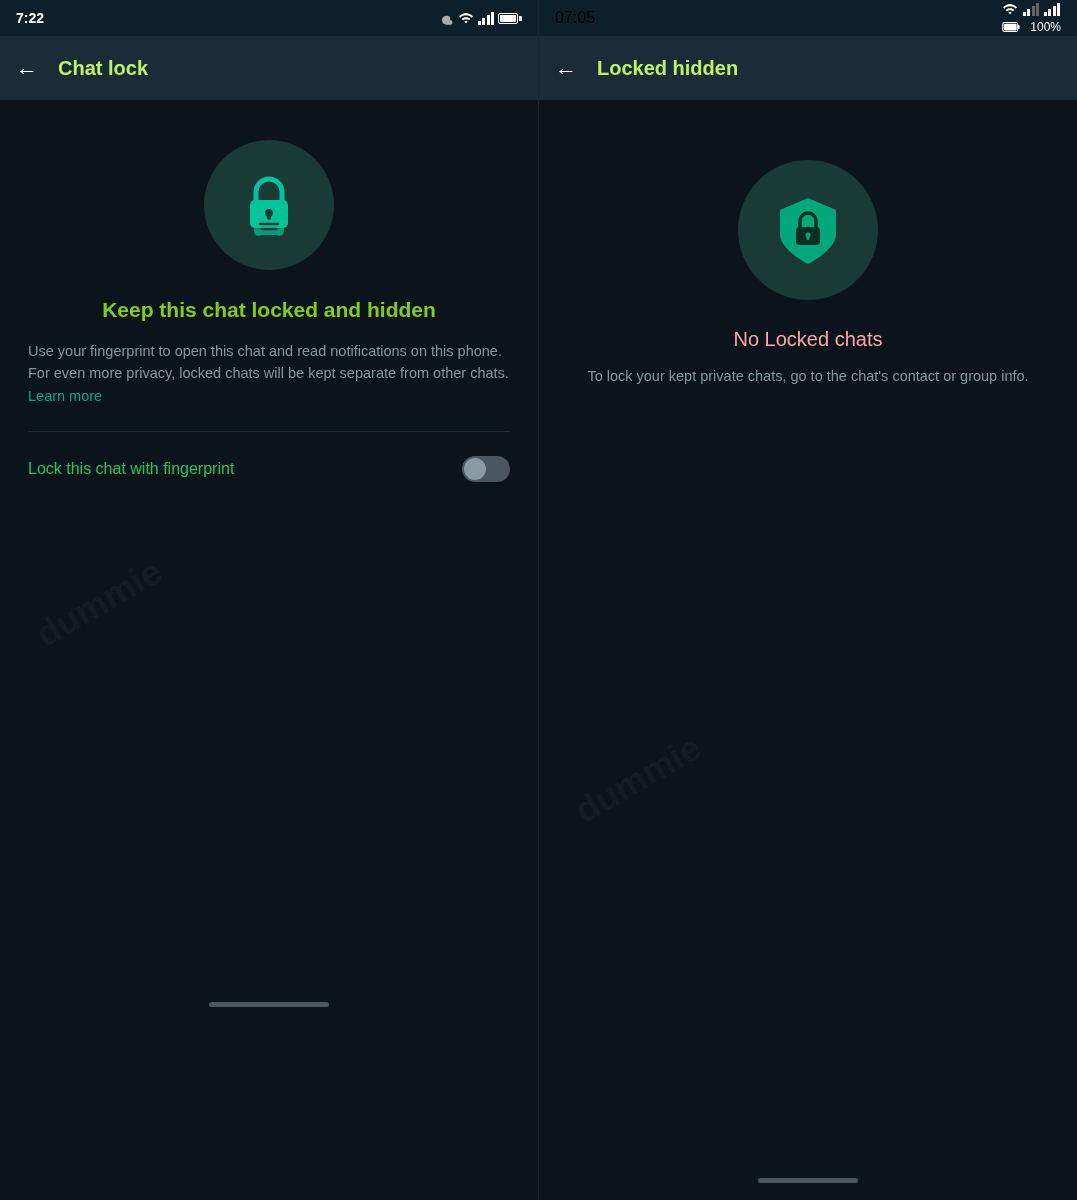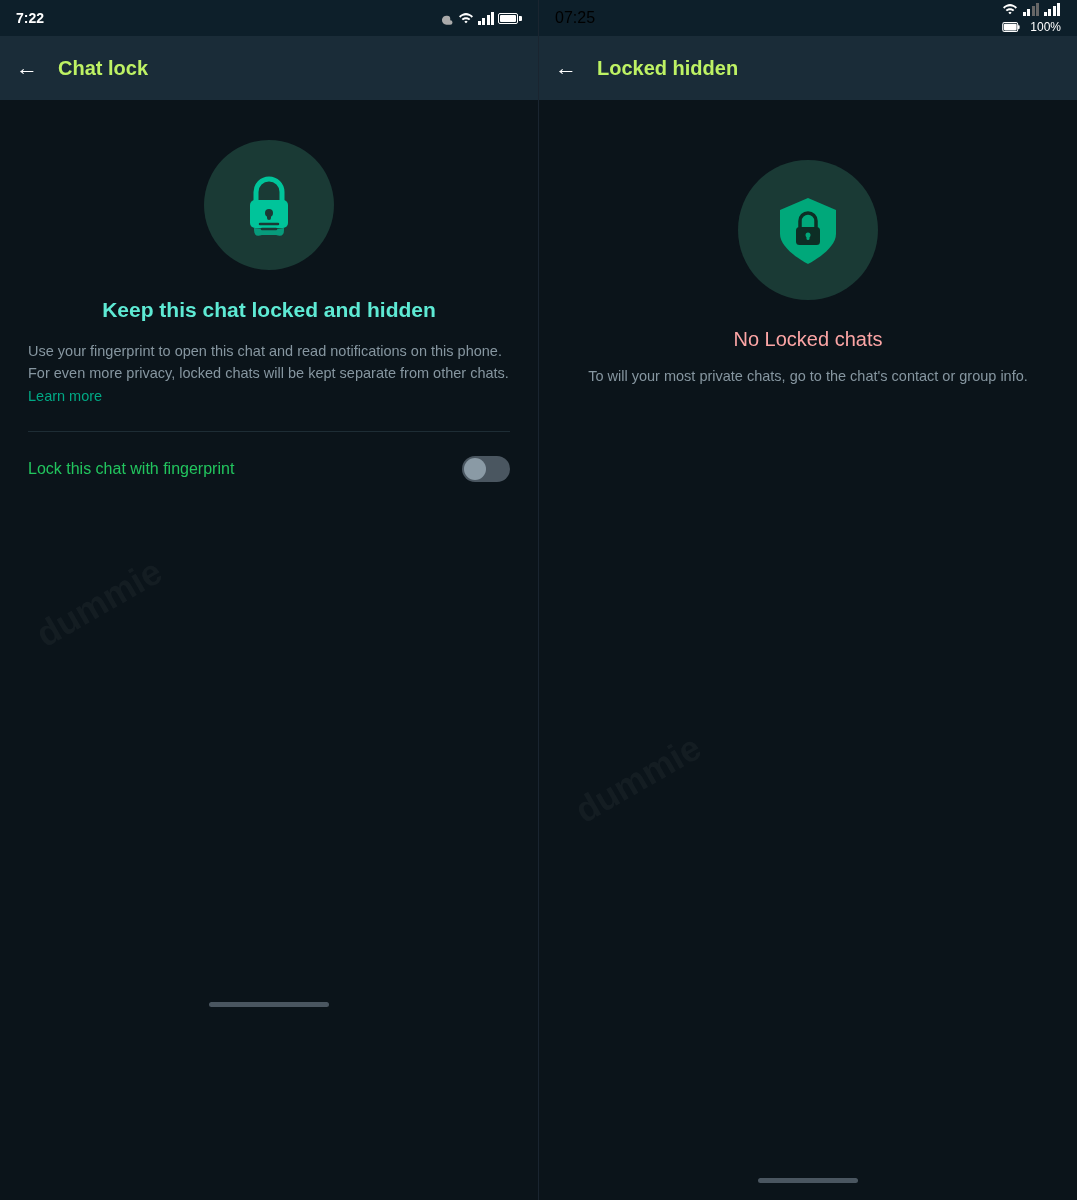--- a/index.html
+++ b/index.html
@@ -123,21 +123,21 @@
       justify-content: center;
       margin-bottom: 28px;
     }
 
     .right-icon-circle svg {
       width: 80px;
       height: 80px;
     }
 
     .main-title {
-      color: #5eead4;
+      color: #84cc16;
       font-size: 21px;
       font-weight: 700;
       text-align: center;
       margin-bottom: 18px;
     }
 
     .description-text {
       color: #8696a0;
       font-size: 14.5px;
       text-align: left;
@@ -383,21 +383,21 @@
   <div class="watermark left-watermark">dummie</div>
 
   <div class="bottom-bar">
     <div class="home-indicator"></div>
   </div>
 </div>
 
 <div class="right-panel">
 
   <div class="right-status-bar">
-    <span class="time">07:25</span>
+    <span class="time">07:05</span>
     <div class="icons">
       
       <svg width="16" height="14" viewBox="0 0 24 20">
         <path fill="white" d="M1.5 7.5C4.5 4.5 8.5 2.5 12 2.5s7.5 2 10.5 5l-2 2c-2.3-2.3-5.3-3.5-8.5-3.5s-6.2 1.2-8.5 3.5l-2-2zm4 4c1.7-1.7 4-2.5 6.5-2.5s4.8.8 6.5 2.5l-2 2c-1.2-1.2-2.8-1.8-4.5-1.8s-3.3.6-4.5 1.8l-2-2zm4 4c.8-.8 2-1.2 2.5-1.2s1.7.4 2.5 1.2l-2.5 2.5-2.5-2.5z"></path>
       </svg>
       
       <div class="signal-bars">
         <span style="height:4px"></span>
         <span style="height:7px"></span>
         <span style="height:10px; background:#666"></span>
@@ -435,21 +435,21 @@
         <path d="M40 8 L68 20 L68 44 C68 60 40 74 40 74 C40 74 12 60 12 44 L12 20 Z" fill="#00a87a"></path>
 
         <rect x="28" y="37" width="24" height="18" rx="3.5" fill="#0d2e25"></rect>
         <path d="M32 37V31a8 8 0 0 1 16 0v6" stroke="#0d2e25" stroke-width="3.5" fill="none" stroke-linecap="round"></path>
         <circle cx="40" cy="45" r="2.5" fill="#00a87a"></circle>
         <rect x="38.5" y="45" width="3" height="5" rx="1.5" fill="#00a87a"></rect>
       </svg>
     </div>
 
     <div class="no-locked-title">No Locked chats</div>
-    <p class="no-locked-desc">To will your most private chats, go to the chat's contact or group info.</p>
+    <p class="no-locked-desc">To lock your kept private chats, go to the chat's contact or group info.</p>
   </div>
 
   <div class="watermark right-watermark">dummie</div>
 
   <div class="bottom-bar">
     <div class="home-indicator" style="width:100px;"></div>
   </div>
 </div>
 
 </body></html>

